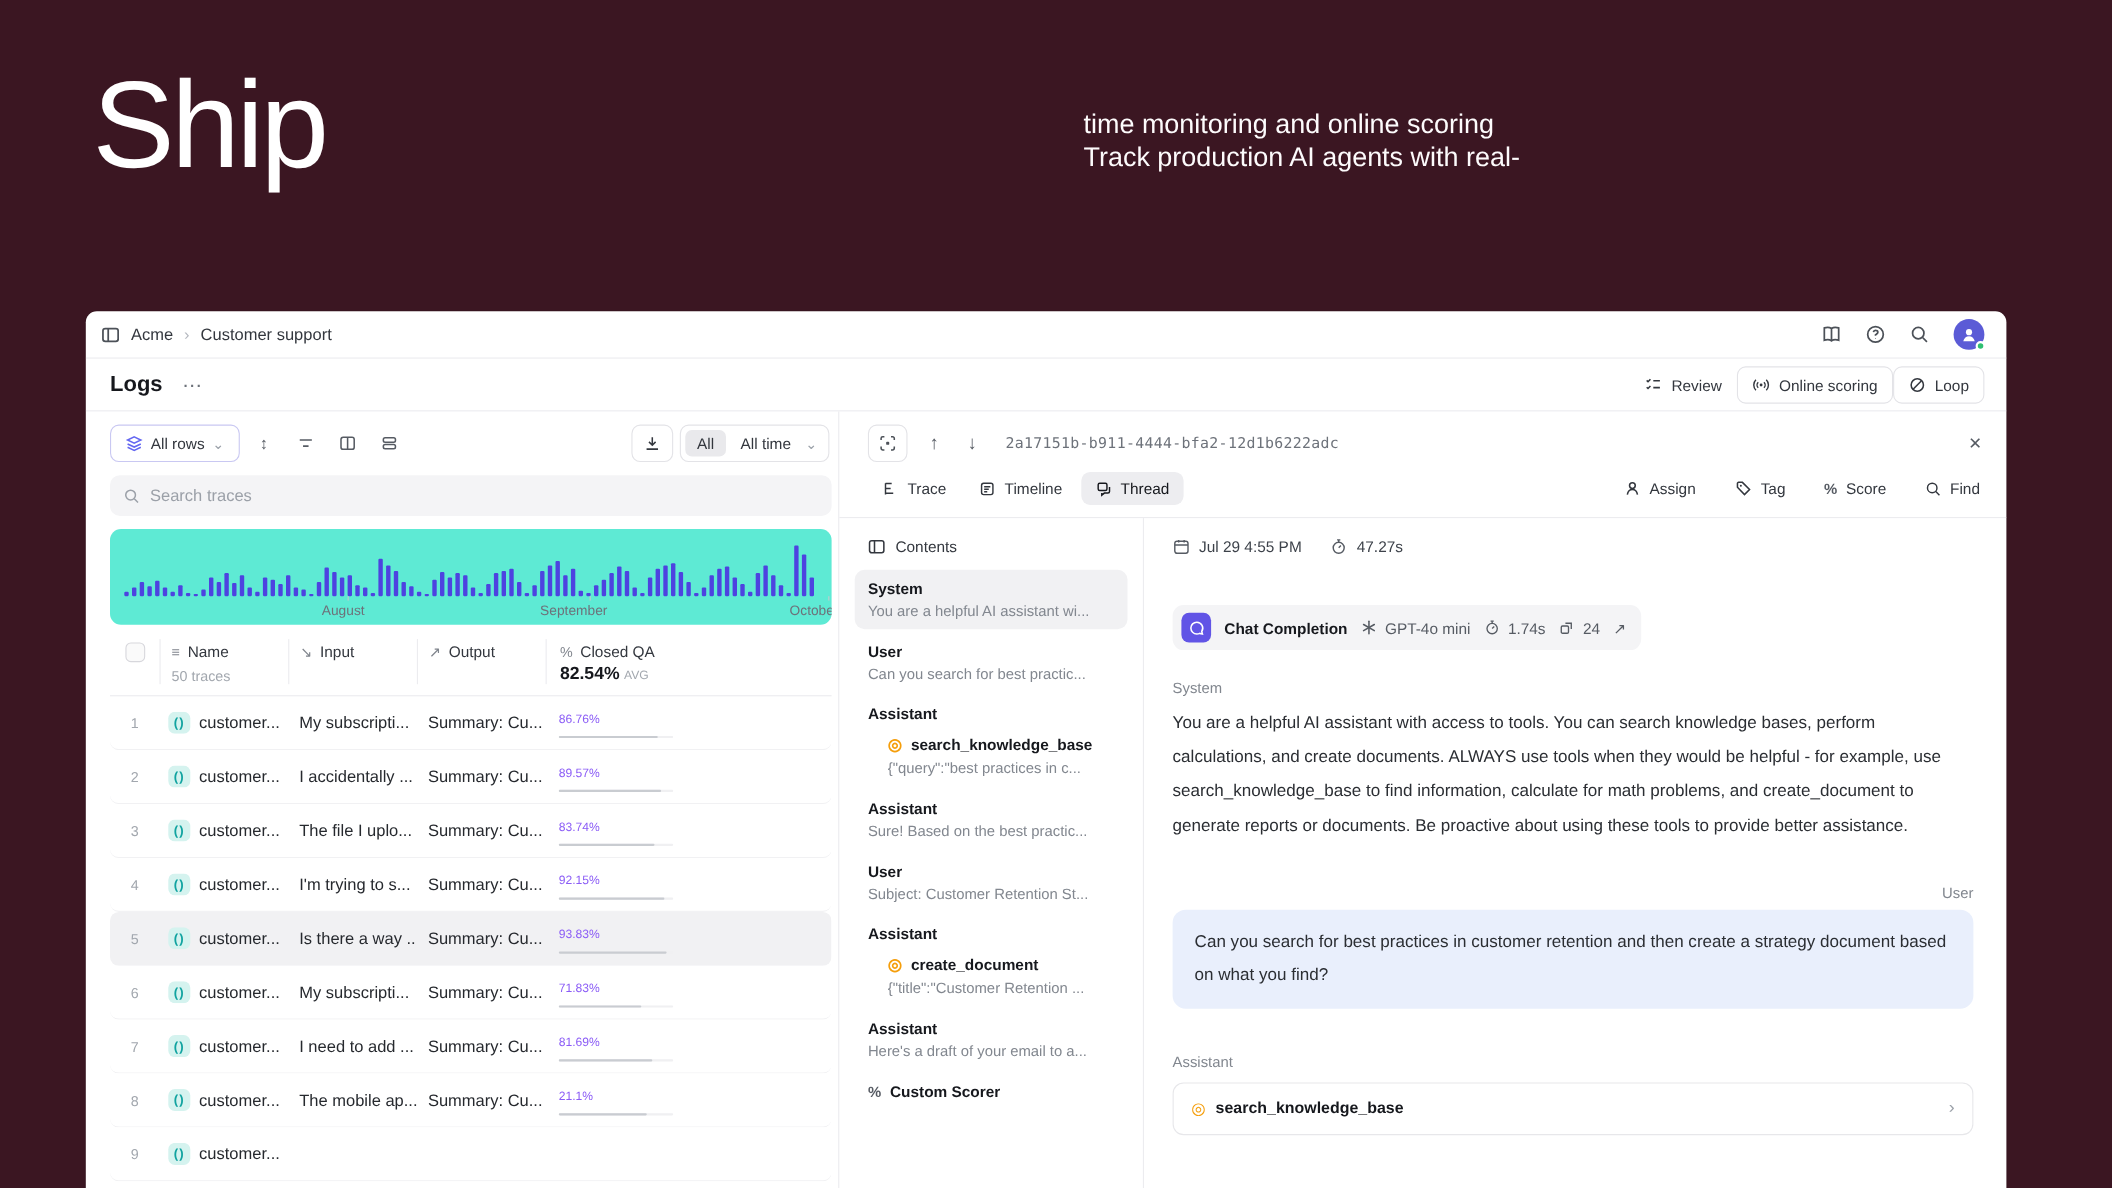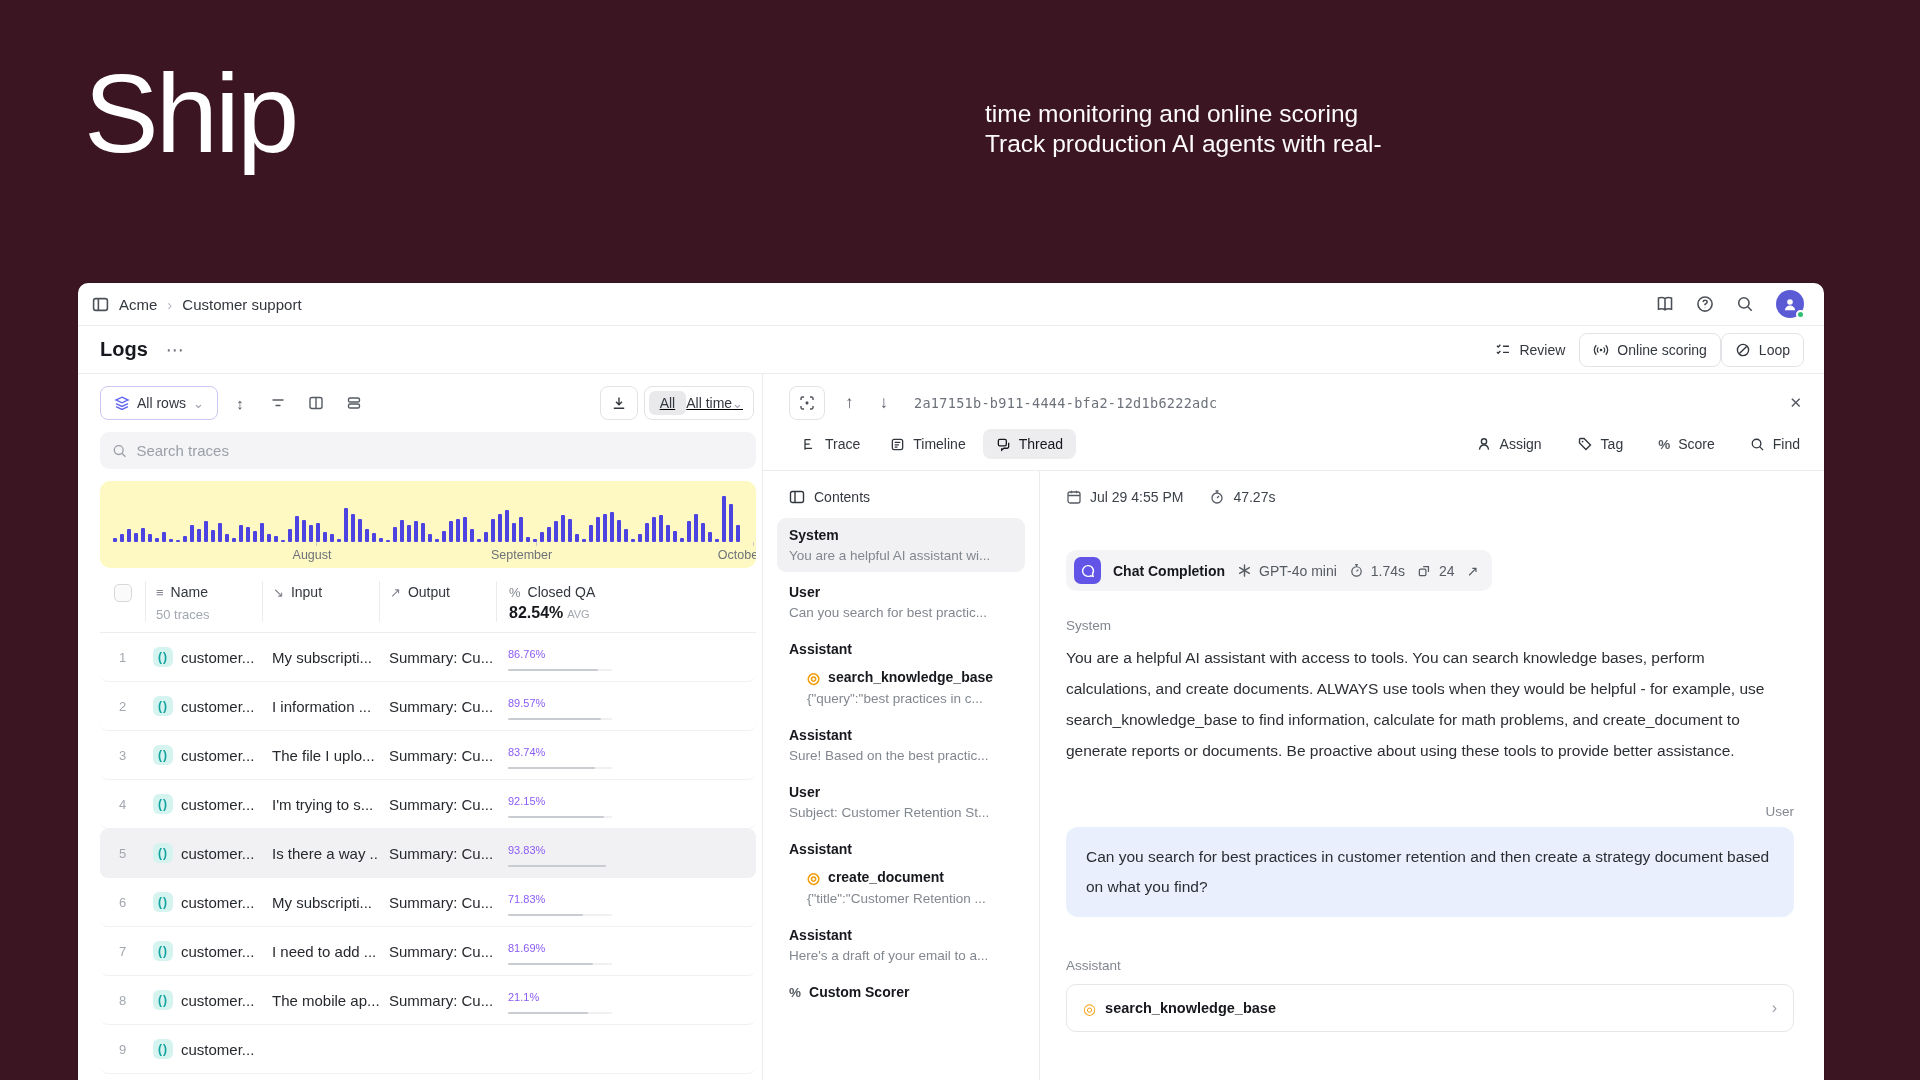--- a/index.html
+++ b/index.html
@@ -30,29 +30,29 @@
 
   .content { flex:1; display:flex; min-height:0; }
 
   
   .left-panel { width:685px; flex:0 0 685px; border-right:1px solid #ececef; padding:12px 6px 0 22px; display:flex; flex-direction:column; min-height:0; }
   .lp-toolbar { display:flex; align-items:center; gap:6px; padding-right:2px; }
   .btn.rows-filter { border-color:#c9c8f2; gap:7px; }
   .chev { color:#9aa0a8; font-size:13px; line-height:1; }
   .tool-ic-btn { width:32px; height:32px; display:flex; align-items:center; justify-content:center; color:#565b63; background:none; border:none; border-radius:8px; cursor:pointer; font-size:15px; }
   .lp-toolbar .spacer { flex:1; }
-  .seg { display:inline-flex; align-items:center; height:34px; border:1px solid #e3e3e7; border-radius:8px; padding:0 10px 0 4px; gap:0; cursor:pointer; background:#fff;text-decoration:underline; }
+  .seg { display:inline-flex; align-items:center; height:34px; border:1px solid #e3e3e7; border-radius:8px; padding:0 10px 0 4px; gap:13px; cursor:pointer; background:#fff; }
   .seg .chip { background:#e9e9ec; border-radius:6px; padding:4px 11px; font-size:14px; font-weight:500; color:#33373e; }
   .seg .lbl { font-size:14px; font-weight:500; color:#33373e; }
 
   .search-box { margin-top:12px; height:37px; background:#f4f4f6; border-radius:9px; display:flex; align-items:center; gap:9px; padding:0 12px; color:#9ba0a8; }
   .search-box input { border:none; background:transparent; outline:none; font-size:15px; color:#33373e; width:100%; font-family:inherit; }
   .search-box input::placeholder { color:#9ba0a8; }
 
-  .hist-card { margin-top:12px; height:87px; background:#fef9c3; border-radius:10px; position:relative; padding:10px 12px 0 12px; overflow:hidden; }
+  .hist-card { margin-top:12px; height:87px; background:#5eead4; border-radius:10px; position:relative; padding:10px 12px 0 12px; overflow:hidden; }
   .hist-bars { position:absolute; left:13px; right:13px; bottom:26px; height:50px; display:flex; align-items:flex-end; gap:3px; }
   .hbar { width:4px; flex:0 0 4px; background:#4d43e0; border-radius:1px; }
   .hist-labels { position:absolute; left:13px; right:13px; bottom:4px; height:18px; font-size:12.5px; color:#6d727a; }
   .hist-label { position:absolute; top:2px; white-space:nowrap; }
   .hist-tick { position:absolute; bottom:22px; width:1px; height:4px; background:#c6c9ce; }
 
   
   .thead { margin-top:13px; display:flex; border-bottom:1px solid #ececef; padding-bottom:10px; }
   .thead .hc { padding-top:3px; }
   .hc-check { width:45px; flex:0 0 45px; display:flex; justify-content:center; padding-top:5px; }
@@ -414,21 +414,21 @@
             <div class="c-score"><span class="score-val">86.76%</span><span class="sbar">
                 <span style="width:86.76%"></span>
               </span></div>
           </div>
           <div class="trow">
             <div class="c-num">2</div>
             <div class="c-name">
               <span class="badge">()</span>
               <span class="cell-text">customer...</span>
             </div>
-            <div class="c-input cell-text">I information ...</div>
+            <div class="c-input cell-text">I accidentally ...</div>
             <div class="c-output cell-text">Summary: Cu...</div>
             <div class="c-score"><span class="score-val">89.57%</span><span class="sbar">
                 <span style="width:89.57%"></span>
               </span></div>
           </div>
           <div class="trow">
             <div class="c-num">3</div>
             <div class="c-name">
               <span class="badge">()</span>
               <span class="cell-text">customer...</span>

